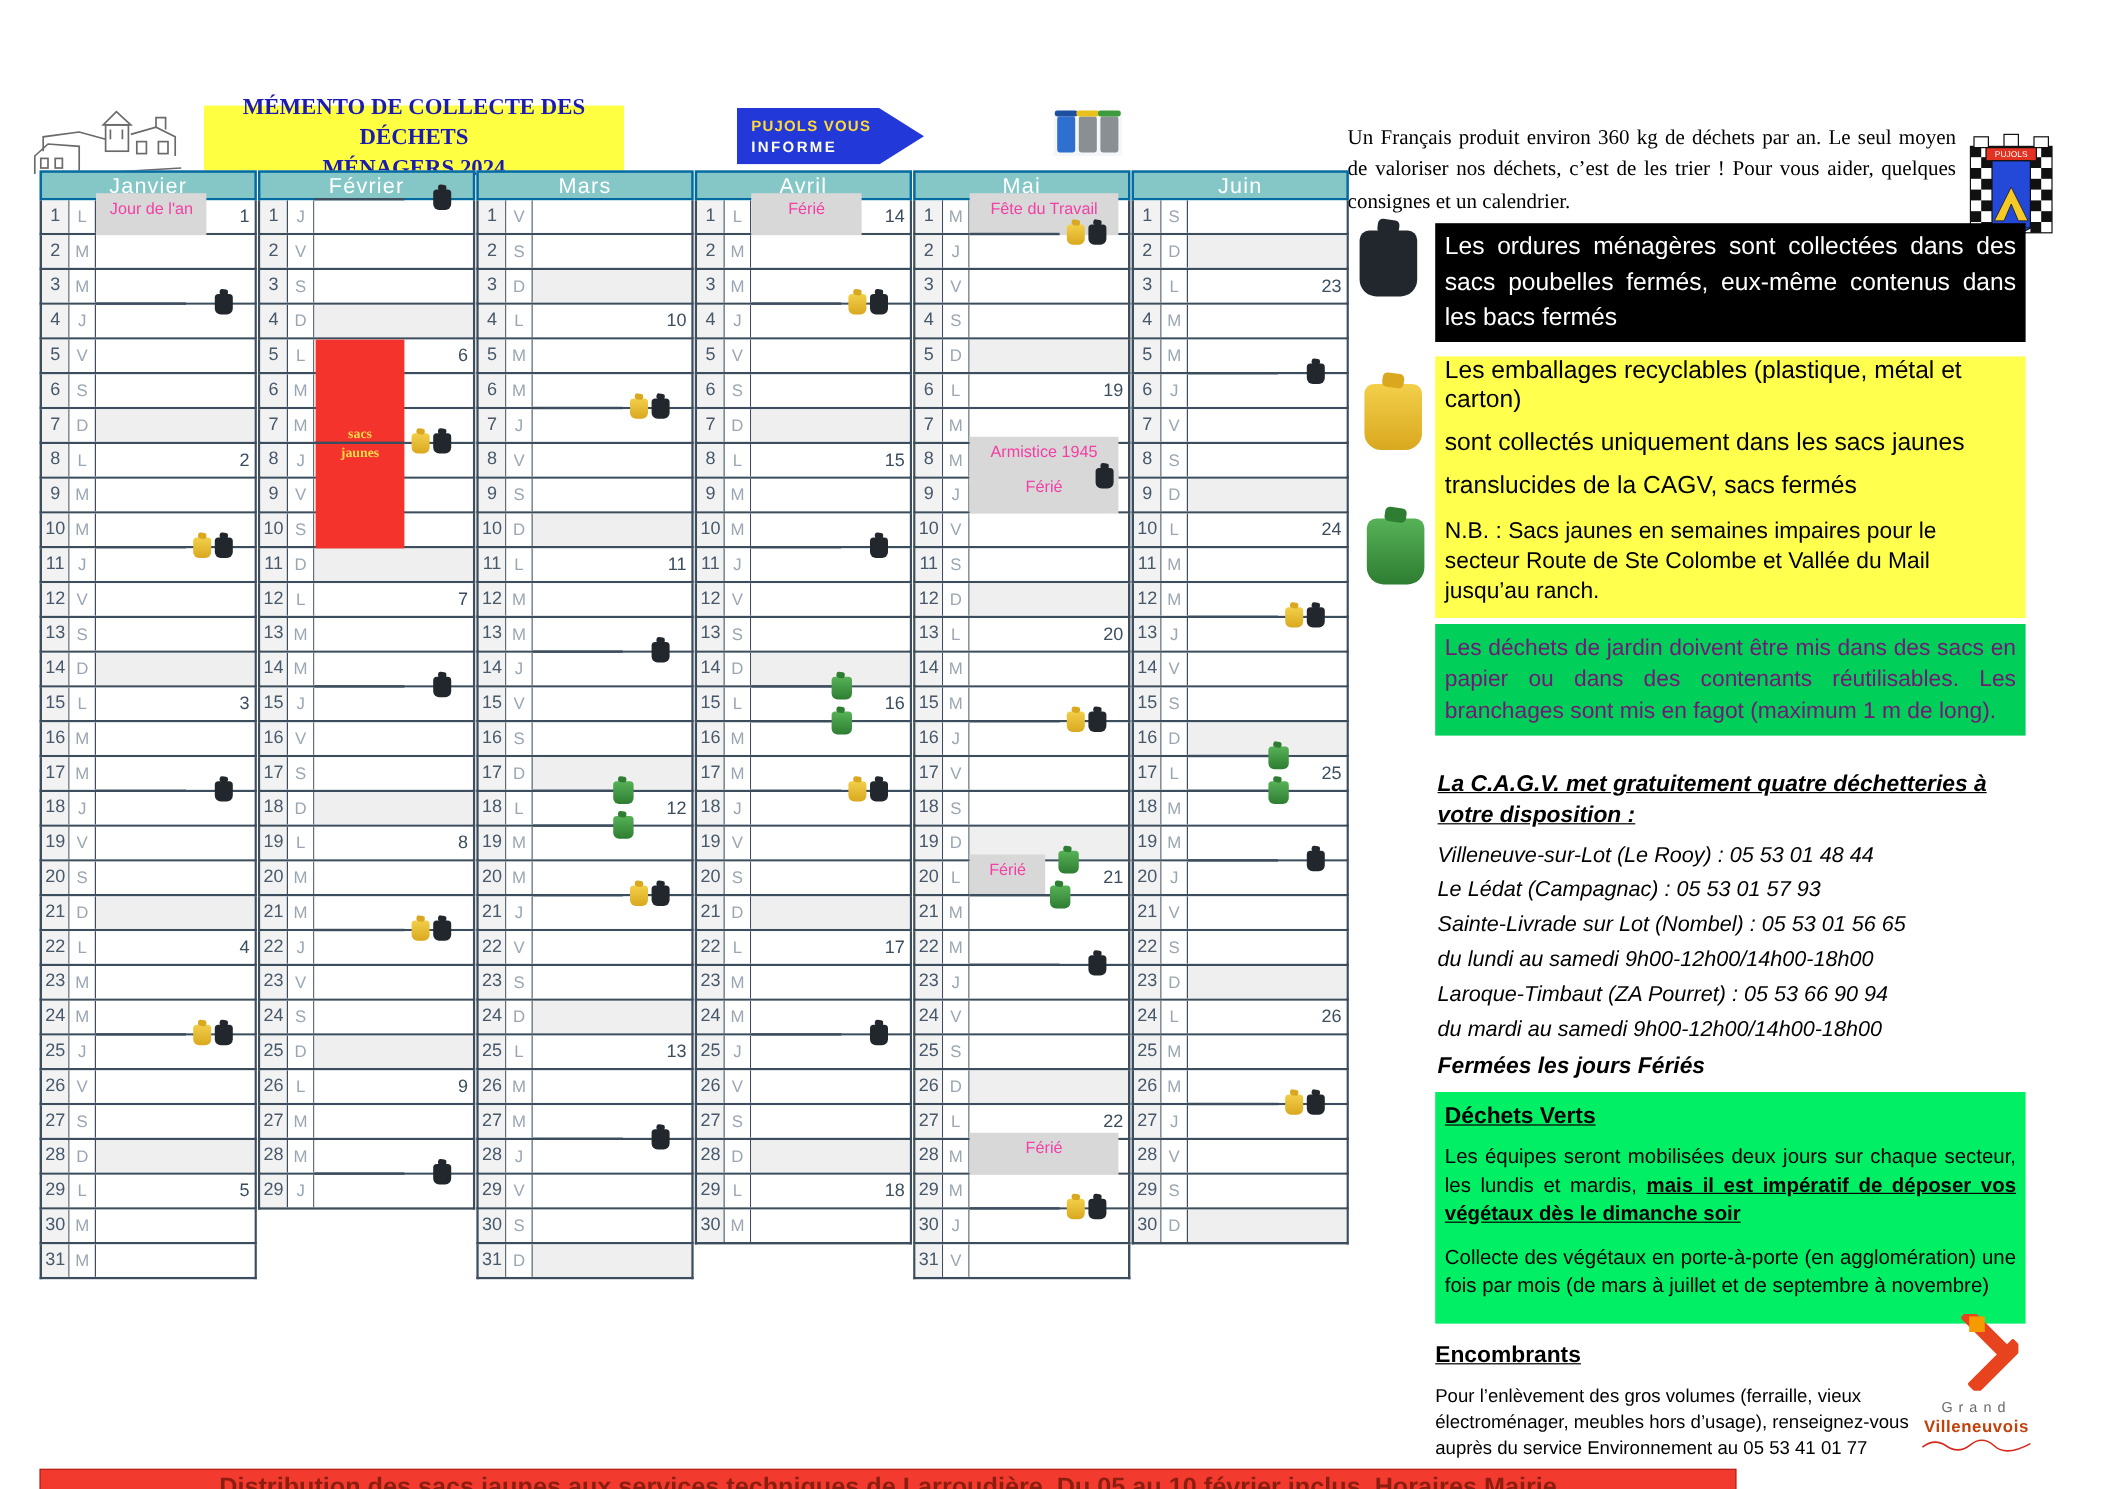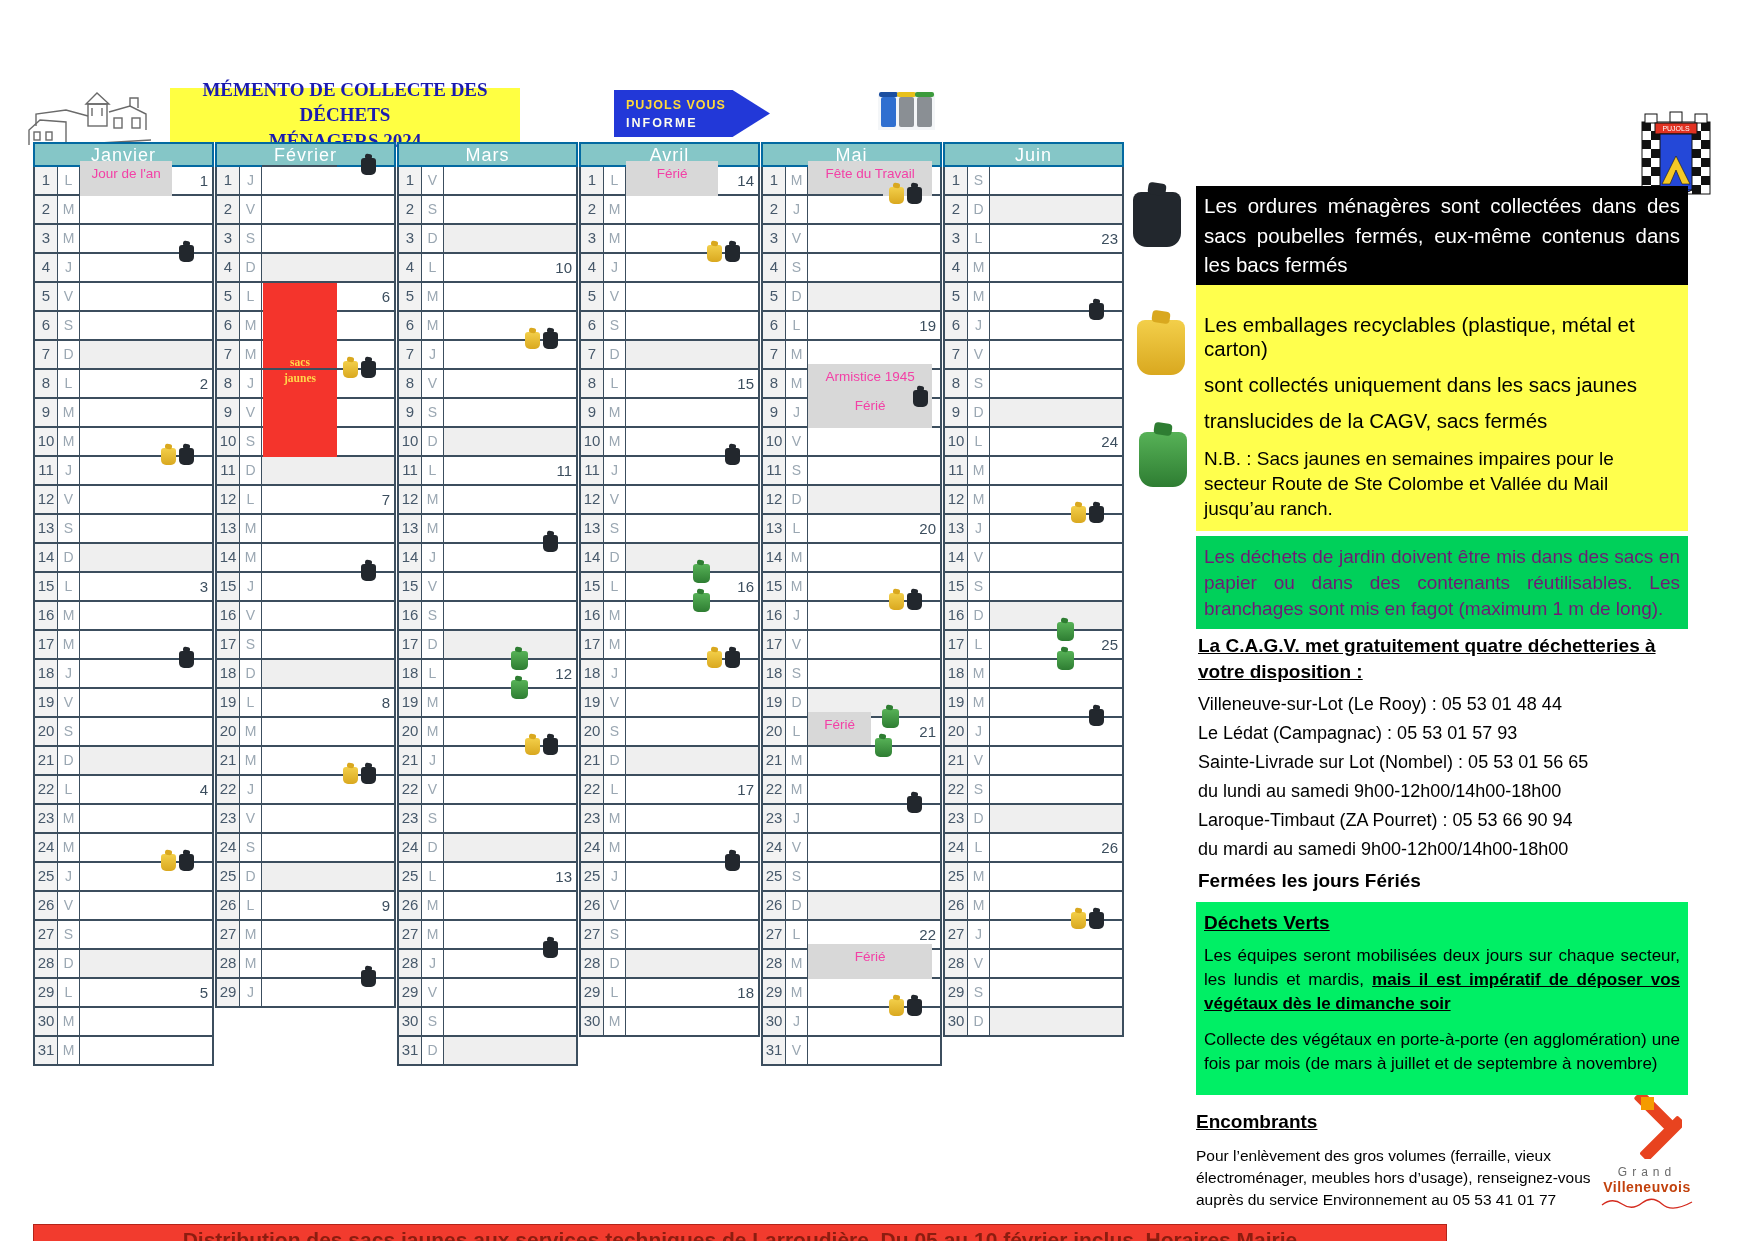--- a/index.html
+++ b/index.html
@@ -60,25 +60,25 @@
   .sj-overlay span{color:#ffd74a;font-family:"Liberation Serif",serif;font-weight:bold;font-size:11.5px;}
 
   
   #gutter-black{position:absolute;left:1133px;top:192px;}
   #gutter-yellow{position:absolute;left:1137px;top:320px;}
   #gutter-green{position:absolute;left:1139px;top:432px;}
 
   
   #info{position:absolute;left:1196px;top:186px;width:492px;}
   .box-black{background:#000;color:#fff;font-size:20.5px;line-height:1.45;text-align:justify;padding:5px 8px;}
-  .box-yellow{background:#ffff4d;color:#000;padding:16px 8px 10px;}
+  .box-yellow{background:#ffff4d;color:#000;padding:0 8px 10px;}
   .by-line{font-size:20.5px;margin:12px 0;}
   .by-nb{font-size:19px;line-height:1.3;margin-top:14px;}
   .box-green{background:#00d05a;color:#701a75;font-size:19px;line-height:1.35;padding:8px;margin-top:5px;text-align:justify;}
-  .dech{padding:4px 2px 6px;color:#000;}
+  .dech{padding:28px 2px 6px;color:#000;font-style:italic;}
   .dech-h{font-weight:bold;text-decoration:underline;font-size:19px;line-height:1.35;margin-bottom:10px;}
   .dech-line{margin:8px 0;font-size:18px;}
   .dech-closed{font-weight:bold;font-size:19px;margin-top:10px;}
   .dv-box{background:#00ef65;color:#000;padding:8px;margin-top:4px;}
   .dv-h{font-weight:bold;text-decoration:underline;font-size:19px;margin:2px 0 10px;}
   .dv-p{font-size:17px;line-height:1.4;margin-bottom:12px;text-align:justify;}
   .dv-bold{font-weight:bold;text-decoration:underline;}
   .enc-h{font-weight:bold;text-decoration:underline;font-size:19px;margin:16px 0 12px;}
   .enc-p{font-size:15.5px;line-height:1.4;width:430px;}
 
@@ -122,20 +122,21 @@
     <div class="l1">PUJOLS VOUS</div>
     <div class="l2">INFORME</div>
   </div>
 
   <div id="bins">
     <div class="bin b1"></div>
     <div class="bin b2"></div>
     <div class="bin b3"></div>
   </div>
 
+  <div id="intro-text">Un Français produit environ 360 kg de déchets par an. Le seul moyen de valoriser nos déchets, c’est de les trier ! Pour vous aider, quelques consignes et un calendrier.</div>
 
   <svg id="blason" width="70" height="92" viewBox="0 0 70 92">
     <rect x="1" y="14" width="68" height="72" fill="#fff" stroke="#111"></rect>
     <g fill="#111">
       <rect x="1" y="14" width="9" height="9"></rect>
         <rect x="10" y="23" width="9" height="9"></rect>
         <rect x="1" y="32" width="9" height="9"></rect>
         <rect x="10" y="41" width="9" height="9"></rect>
       <rect x="1" y="50" width="9" height="9"></rect>
         <rect x="10" y="59" width="9" height="9"></rect>

